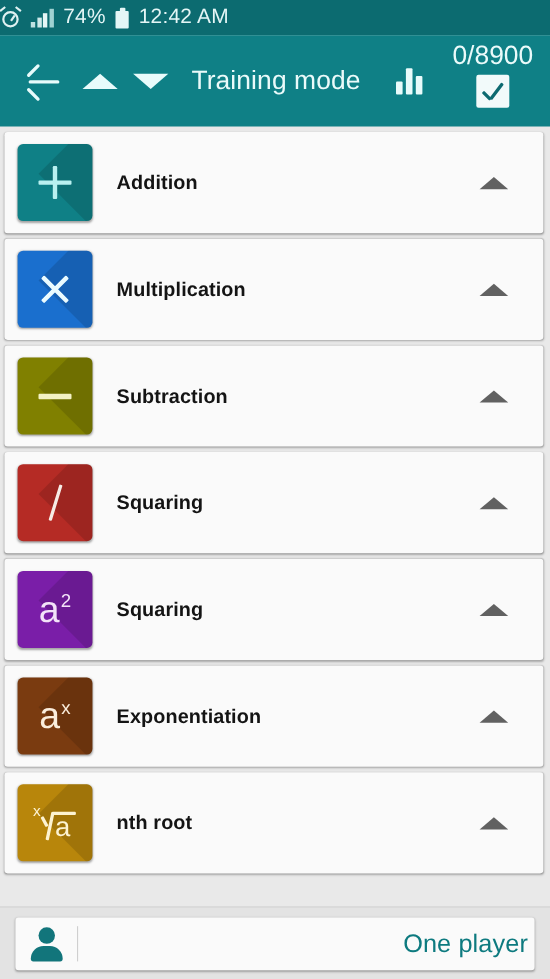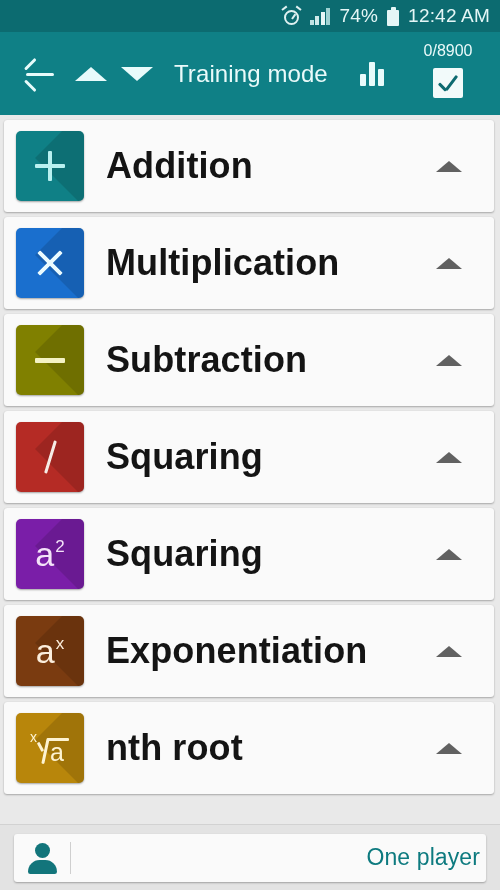--- a/index.html
+++ b/index.html
@@ -7,21 +7,21 @@
     width:500px; height:890px;
     font-family:"Liberation Sans", sans-serif;
     background:#e8e8e8;
     overflow:hidden;
   }
   #app { position:relative; width:500px; height:890px; display:flex; flex-direction:column; }
 
   
   .statusbar {
     height:32px; background:#0c6b70; color:#d8f2f2;
-    display:flex; align-items:center; justify-content:flex-end;
+    display:flex; align-items:center; justify-content:flex-start;
     padding-right:10px; gap:9px; flex:0 0 32px;
   }
   .statusbar .sb-text { font-size:19px; letter-spacing:.2px; color:#e4f6f6; }
   .alarm-ico { width:19px; height:19px; position:relative; }
   .alarm-ico .bell { position:absolute; left:2px; top:3px; width:15px; height:15px;
      border:2px solid #dff1f1; border-radius:50%; }
   .alarm-ico .ear-l, .alarm-ico .ear-r { position:absolute; top:0px; width:6px; height:4px;
      border-top:2px solid #dff1f1; }
   .alarm-ico .ear-l { left:0px; transform:rotate(-38deg); }
   .alarm-ico .ear-r { right:0px; transform:rotate(38deg); }
@@ -71,21 +71,21 @@
     letter-spacing:.1px;
   }
   .chart-ico { margin-left:32px; display:flex; align-items:flex-end; gap:3px; height:24px; }
   .chart-ico i { display:block; width:6px; background:#e8fbfb; border-radius:1px; }
   .chart-ico i:nth-child(1){ height:12px; }
   .chart-ico i:nth-child(2){ height:24px; }
   .chart-ico i:nth-child(3){ height:17px; }
 
   .tb-right { position:absolute; right:8px; top:6px; width:88px;
      display:flex; flex-direction:column; align-items:center; }
-  .tb-count { font-size:16px; color:#eafafa; line-height:26px; }
+  .tb-count { font-size:24px; color:#eafafa; line-height:26px; }
   .tb-check {
     margin-top:4px; width:30px; height:30px; background:#f2fafa; border-radius:2px;
     position:relative; cursor:pointer;
   }
   .tb-check .mk-l, .tb-check .mk-r { position:absolute; background:#0d6a70; border-radius:1px; }
   .tb-check .mk-l { width:3px; height:10px; left:8px; top:14px; transform:rotate(-45deg); }
   .tb-check .mk-r { width:3px; height:18px; left:17px; top:6px; transform:rotate(37deg); }
 
   
   .list {
@@ -103,21 +103,21 @@
     display:flex; align-items:center; justify-content:center;
     position:relative; overflow:hidden; flex:0 0 68px;
     box-shadow:0 1px 2px rgba(0,0,0,.35);
   }
   .tile .shade {
     position:absolute; z-index:1; left:28%; top:38%;
     width:120%; height:120%; background:rgba(0,0,0,.13);
     transform:rotate(-45deg); transform-origin:top left;
   }
   .card-label {
-    margin-left:22px; font-size:36px; font-weight:bold; color:#141414;
+    margin-left:22px; font-size:18px; font-weight:bold; color:#141414;
     letter-spacing:.1px;
   }
   .chev {
     position:absolute; right:32px; top:50%; margin-top:-5px;
     width:0; height:0;
     border-left:13px solid transparent; border-right:13px solid transparent;
     border-bottom:11px solid #616161;
   }
 
   

